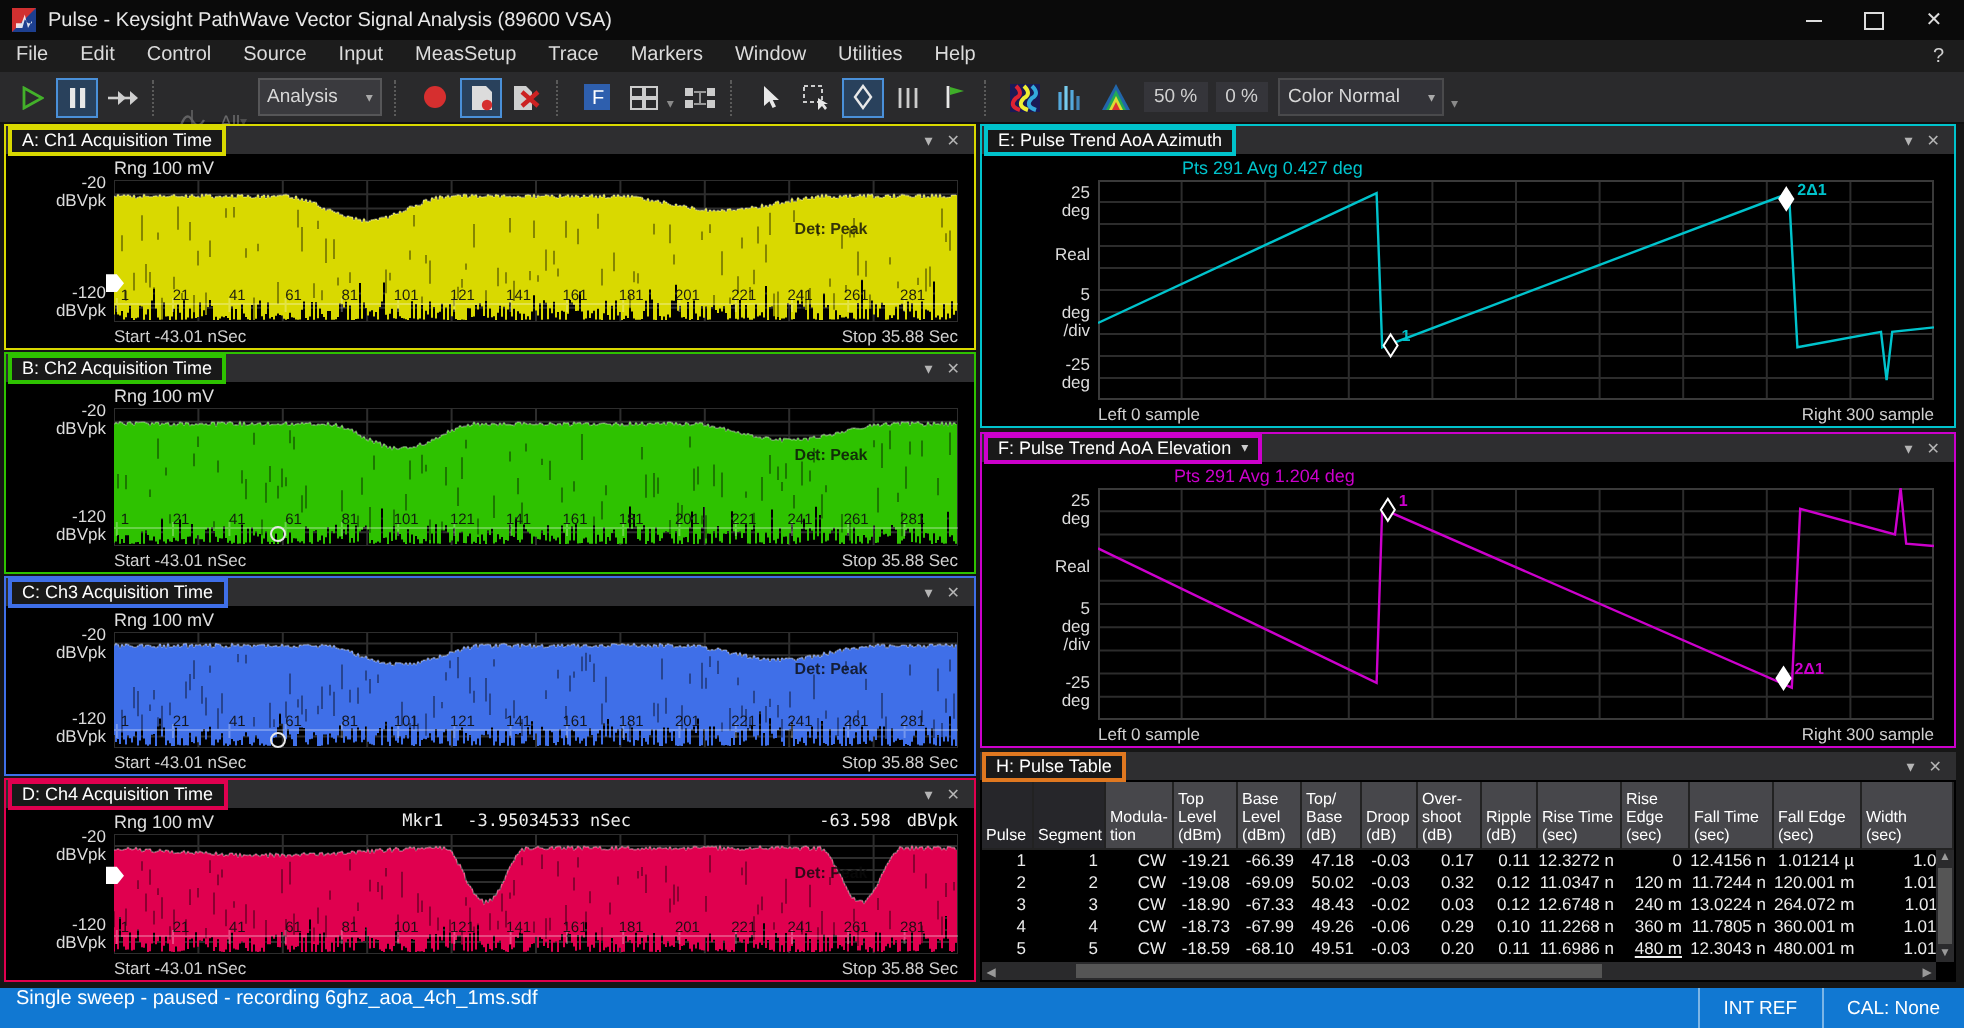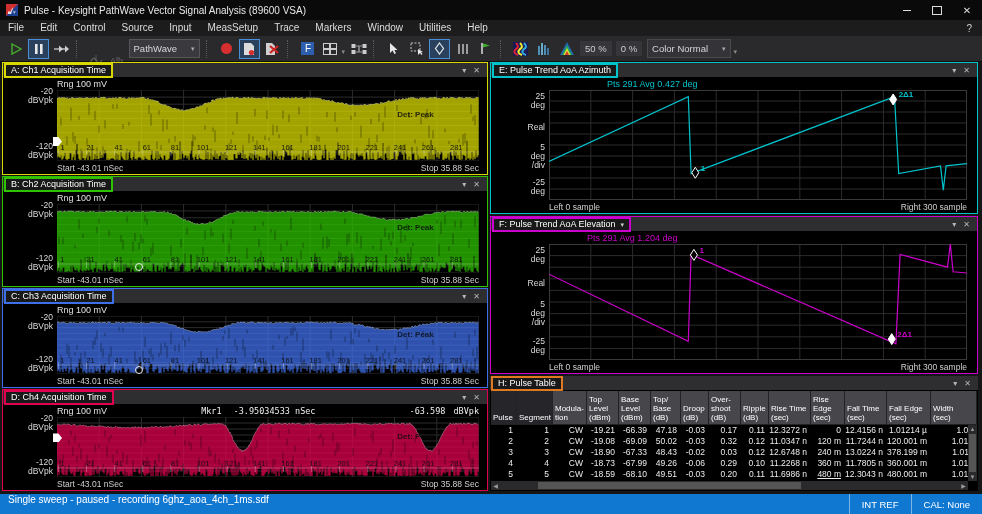--- a/index.html
+++ b/index.html
@@ -127,21 +127,21 @@
     <span class="tsep"></span>
     <span class="tbtn dim">
       <svg width="16" height="13">
           <path d="M1,10 Q4,1 7,6 T13,6" fill="none" stroke="#bbb" stroke-width="1.2"></path>
           <line x1="7" y1="1" x2="7" y2="12" stroke="#bbb" stroke-width="0.8"></line>
         </svg>
       </span>
     <span class="dimlbl dim">All</span>
     <span class="tchev dim">▾</span>
     <div class="combo">
-      <span>PathWave</span>
+      <span>Analysis</span>
       <span class="caret">▾</span>
     </div>
     <span class="tsep"></span>
     <span class="tbtn">
       <svg width="13" height="13">
           <circle cx="6.5" cy="6.5" r="5.5" fill="#d62f2f"></circle>
         </svg>
       </span>
     <span class="tbtn active">
       <svg width="12" height="14">
@@ -456,21 +456,21 @@
         <div class="phead">
           <span class="ptab" style="border-color:#00c3cc">
             <span>E: Pulse Trend AoA Azimuth</span>
           </span>
           <span class="phead-btns">
             <span>▾</span>
             <span>✕</span>
           </span>
         </div>
         <div class="annot-tr">
-          <span style="color:#00c3cc;margin-left:58px;">Pts 291 Avg 0.427 deg</span>
+          <span style="color:#00c3cc;margin-left:42px;">Pts 291 Avg 0.427 deg</span>
           <span class="sp"></span>
           <span class="mono">Mkr2Δ1</span>
           <span class="mono" style="margin-left:12px">142 sample</span>
           <span class="sp"></span>
           <span class="mono">27.5327</span>
           <span class="mono" style="margin-left:10px">deg</span>
         </div>
         <div class="ylab-tr" style="top: 29.2px;">25
 deg</div>
         <div class="ylab-tr" style="top: 60px;">Real</div>
@@ -625,21 +625,21 @@
               <div class="td" style="width: 34px; flex: 0 0 auto;">CW</div>
               <div class="td" style="width: 32px; flex: 0 0 auto;">-18.90</div>
               <div class="td" style="width: 32px; flex: 0 0 auto;">-67.33</div>
               <div class="td" style="width: 30px; flex: 0 0 auto;">48.43</div>
               <div class="td" style="width: 28px; flex: 0 0 auto;">-0.02</div>
               <div class="td" style="width: 32px; flex: 0 0 auto;">0.03</div>
               <div class="td" style="width: 28px; flex: 0 0 auto;">0.12</div>
               <div class="td" style="width: 42px; flex: 0 0 auto;">12.6748 n</div>
               <div class="td" style="width: 34px; flex: 0 0 auto;">240 m</div>
               <div class="td" style="width: 42px; flex: 0 0 auto;">13.0224 n</div>
-              <div class="td" style="width: 44px; flex: 0 0 auto;">378.199 m</div>
+              <div class="td" style="width: 44px; flex: 0 0 auto;">264.072 m</div>
               <div class="td" style="width: 24px; flex: 1 1 0%;">1.011</div>
             </div>
             <div class="trow">
               <div class="td" style="width: 26px; flex: 0 0 auto;">4</div>
               <div class="td" style="width: 36px; flex: 0 0 auto;">4</div>
               <div class="td" style="width: 34px; flex: 0 0 auto;">CW</div>
               <div class="td" style="width: 32px; flex: 0 0 auto;">-18.73</div>
               <div class="td" style="width: 32px; flex: 0 0 auto;">-67.99</div>
               <div class="td" style="width: 30px; flex: 0 0 auto;">49.26</div>
               <div class="td" style="width: 28px; flex: 0 0 auto;">-0.06</div>

